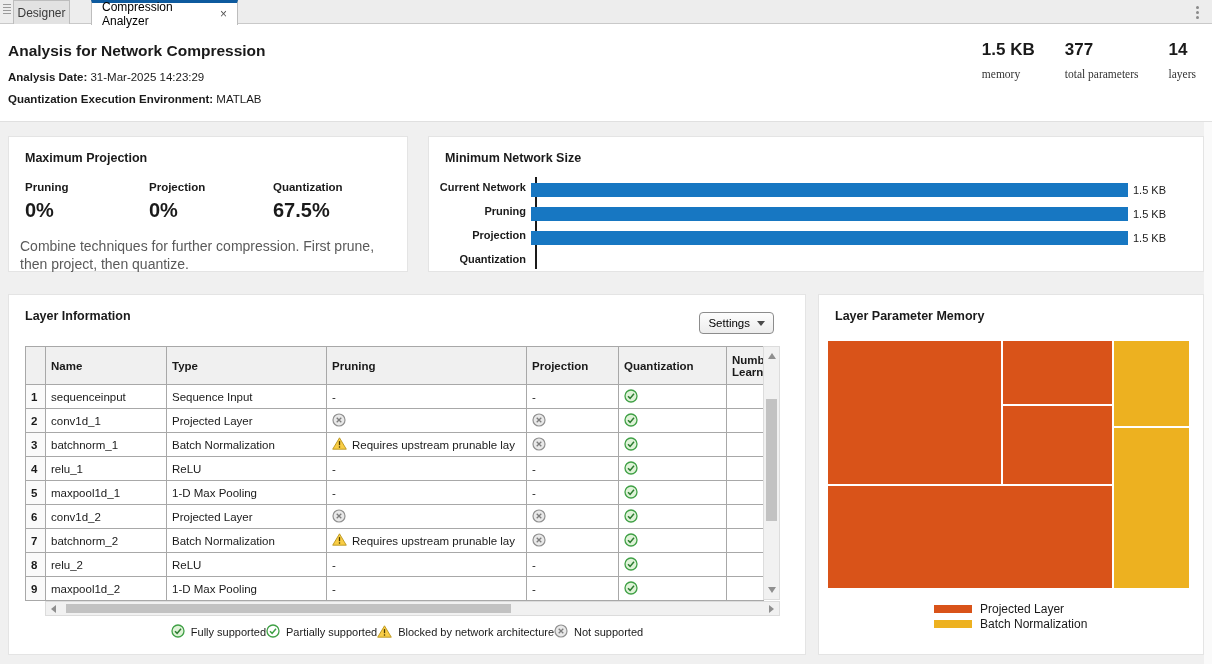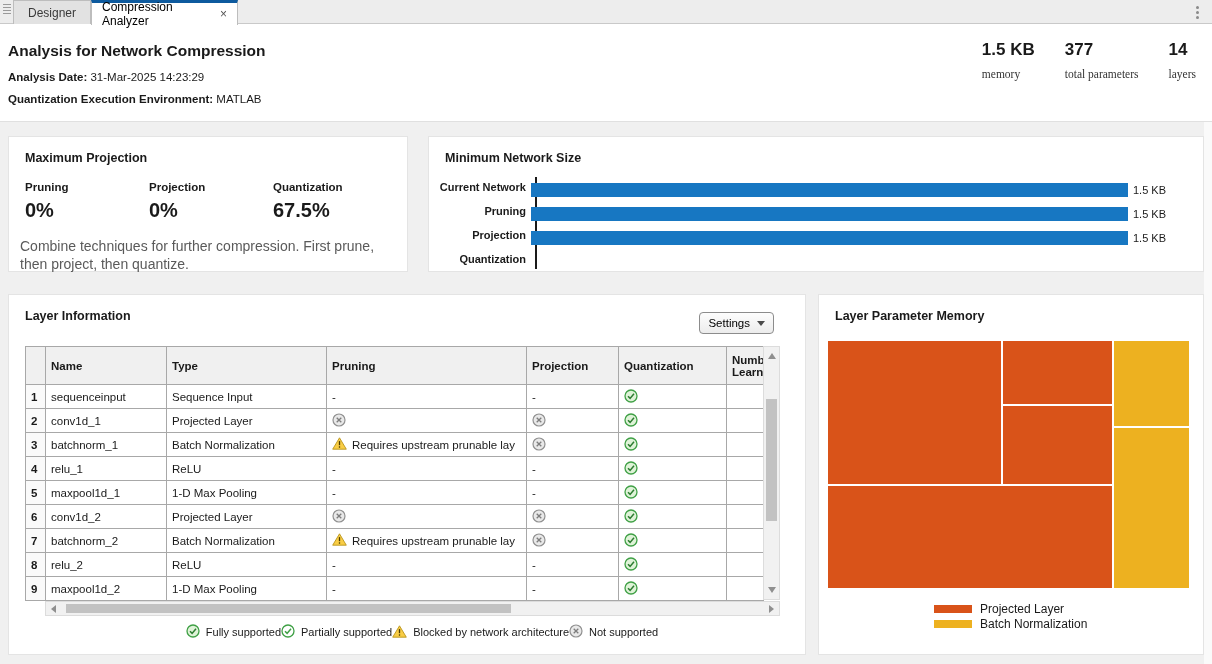--- a/index.html
+++ b/index.html
@@ -12,21 +12,21 @@
     color:#1a1a1a;
   }
   
   .tabbar { position:absolute; left:0; top:0; width:1212px; height:24px;
             background:#ededed; border-bottom:1px solid #c9c9c9; }
   .grip { position:absolute; left:3px; top:4px; width:8px; height:15px;
           display:flex; flex-direction:column; gap:2px; }
   .grip i { display:block; height:1px; background:#9a9a9a; }
   .tab { position:absolute; top:0; height:24px; display:flex; align-items:center;
          font-size:12px; padding:0 10px; cursor:default; }
-  .tab-inactive { left:13px; width:78px; background:#e2e2e2;
+  .tab-inactive { left:13px; width:57px; background:#e2e2e2;
         border:1px solid #bdbdbd; border-bottom:none; color:#3a3a3a; justify-content:center; }
   .tab-active { left:91px; width:147px; background:#ffffff;
         border-left:1px solid #bdbdbd; border-right:1px solid #bdbdbd;
         border-top:3px solid #0d5a9e; height:25px; z-index:2; color:#000; }
   .tab-close { margin-left:8px; color:#555; font-size:12px; line-height:1; }
   .kebab { position:absolute; right:8px; top:3px; width:14px; height:18px;
            display:flex; flex-direction:column; align-items:center; justify-content:center; gap:2px; }
   .kebab i { width:3px; height:3px; background:#8a8a8a; border-radius:50%; }
   
   .header { position:absolute; left:0; top:24px; width:1212px; height:98px;
@@ -88,21 +88,21 @@
                border-top:6px solid #8f8f8f; }
   .hscroll { position:absolute; left:36px; top:306px; width:735px; height:15px;
              background:#f1f1f1; border:1px solid #dcdcdc; }
   .hthumb { position:absolute; left:20px; top:2px; width:445px; height:9px; background:#c2c2c2; }
   .harrow { position:absolute; top:3px; width:0; height:0; }
   .harrow.left { left:5px; border-top:4px solid transparent; border-bottom:4px solid transparent;
                  border-right:5px solid #8f8f8f; }
   .harrow.right { right:5px; border-top:4px solid transparent; border-bottom:4px solid transparent;
                  border-left:5px solid #8f8f8f; }
   
-  .status-legend { position:absolute; left:15px; top:329px; width:100%; display:flex;
+  .status-legend { position:absolute; left:0; top:329px; width:100%; display:flex;
                    justify-content:center; font-size:11px; }
   .status-legend .sl-item { display:flex; align-items:center; gap:6px; }
   
   .treemap { position:absolute; left:9px; top:46px; width:361px; height:247px; }
   .tm-rect { position:absolute; }
   .tm-legend { position:absolute; left:115px; top:306px; font-size:12px; }
   .tm-legend .tml-row { display:flex; align-items:center; gap:8px; height:15px; }
   .tml-swatch { width:38px; height:8px; display:inline-block; }
 </style>
 </head>

